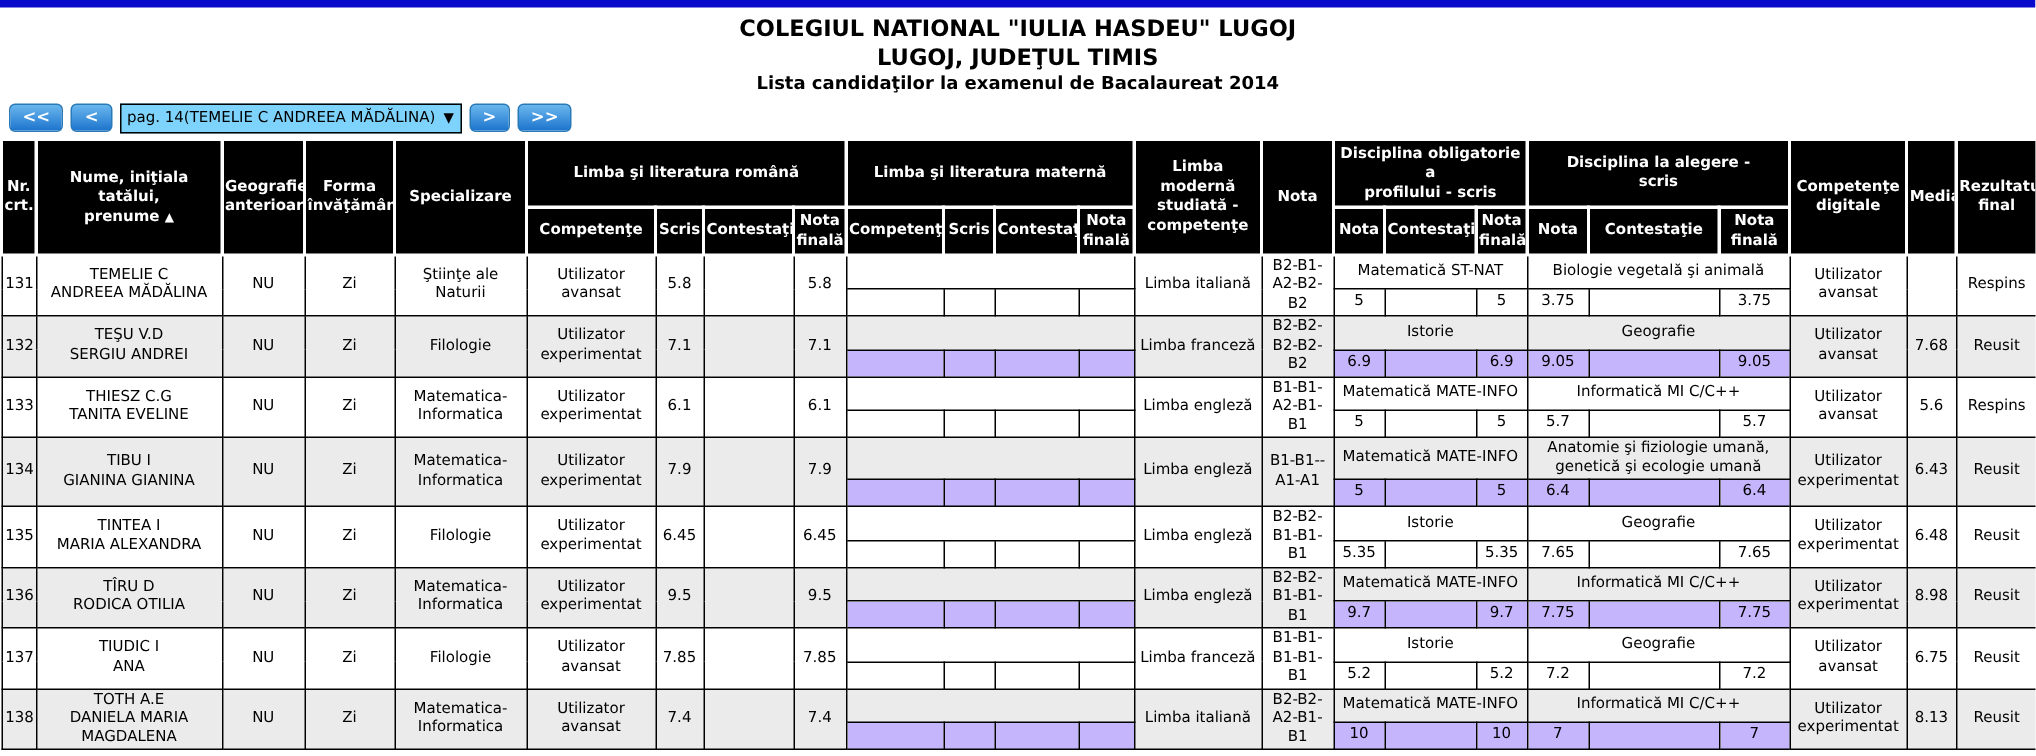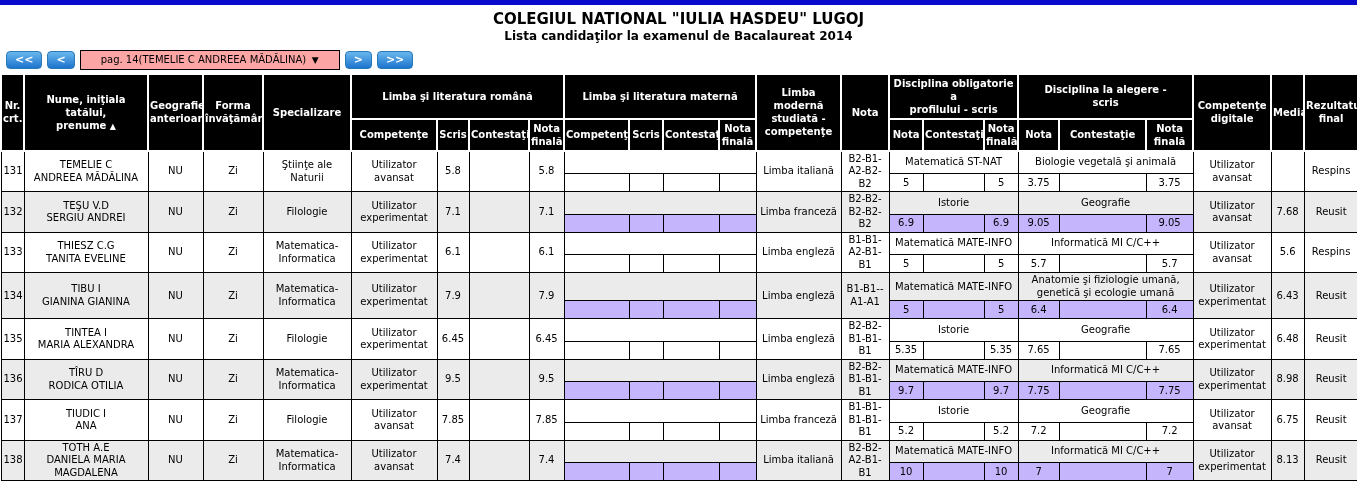--- a/index.html
+++ b/index.html
@@ -5,42 +5,43 @@
   html,body{margin:0;padding:0;background:#fff;}
   body{width:1357px;font-family:"DejaVu Sans","Liberation Sans",sans-serif;color:#000;}
   .topbar{height:5px;background:#0a0acd;}
   .titles{text-align:center;padding:5px 0 3px;line-height:1.25;}
   .t-big{font-size:15px;font-weight:bold;}
   .t-small{font-size:12px;font-weight:bold;}
   .pagination{display:flex;align-items:center;gap:5px;padding:3px 0 3px 6px;}
   .pg-btn{background:linear-gradient(#6ab7ee,#1d74cd);color:#fff;font-weight:bold;
     font-size:11px;border:1px solid #2a7ab8;border-radius:4px;padding:1px 8px 2px;
     cursor:pointer;font-family:inherit;line-height:1.2;}
-  .pg-select{width:218px;height:18px;border:1px solid #000;background:#fca5a5;
+  .pg-select{width:218px;height:18px;border:1px solid #000;background:#7dd3fc;
     display:inline-flex;align-items:center;justify-content:space-between;
-    font-size:10px;padding:0 20px;cursor:pointer;}
+    font-size:10px;padding:0 4px;cursor:pointer;}
   .pg-select .arrow{font-size:9px;}
   table{border-collapse:collapse;table-layout:fixed;width:1357px;}
   th{background:#000;color:#fff;border:2px solid #fff;font-size:10px;font-weight:bold;
      padding:2px 1px;white-space:pre-line;text-align:center;vertical-align:middle;line-height:1.3;overflow:hidden;}
   td{border:1px solid #000;font-size:10px;text-align:center;vertical-align:middle;
      padding:1px 2px;line-height:1.25;overflow:hidden;}
   tr.even td{background:#ebebeb;}
   td.white-box{background:#fff;height:15px;}
   tr.even td.white-box{background:#c4b5fd;}
   .pre{white-space:pre-line;margin-left:10px;}
   .sort-arrow{font-size:8px;}
 </style>
 </head>
 <body>
 
 <div class="topbar"></div>
 
 <div class="titles">
   <div class="t-big">COLEGIUL NATIONAL "IULIA HASDEU" LUGOJ</div>
+  <div class="t-big">LUGOJ, JUDEŢUL TIMIS</div>
   <div class="t-small">Lista candidaţilor la examenul de Bacalaureat 2014</div>
 </div>
 
 <div class="pagination">
   <button class="pg-btn">&lt;&lt;</button>
   <button class="pg-btn">&lt;</button>
   <div class="pg-select">
     <span>pag. 14(TEMELIE C ANDREEA MĂDĂLINA)</span>
     <span class="arrow">▼</span>
   </div>

